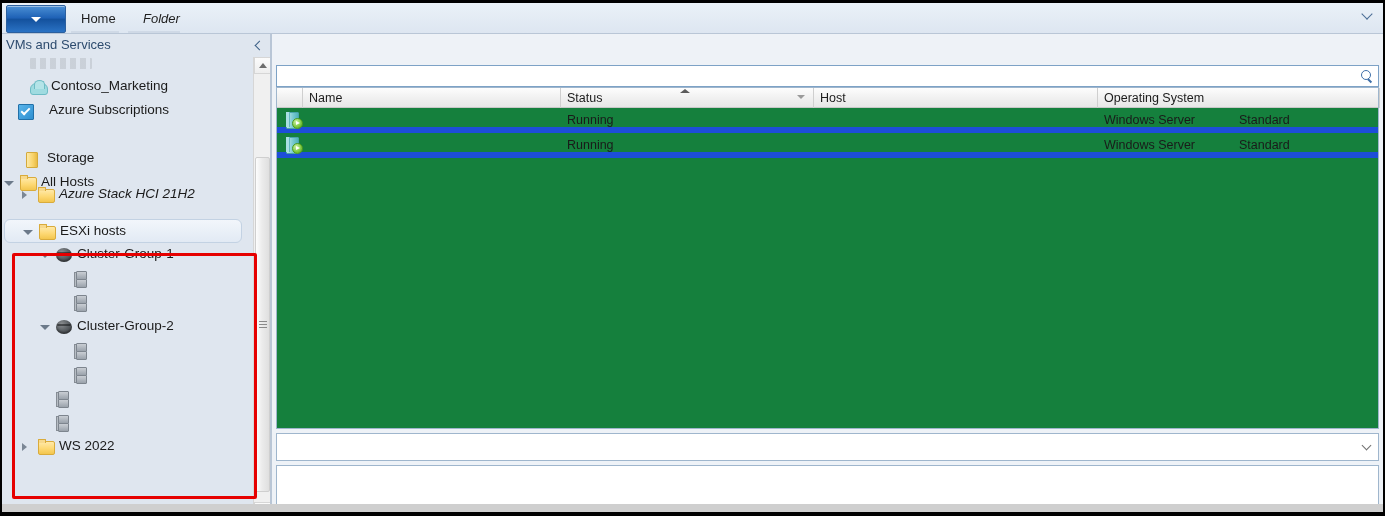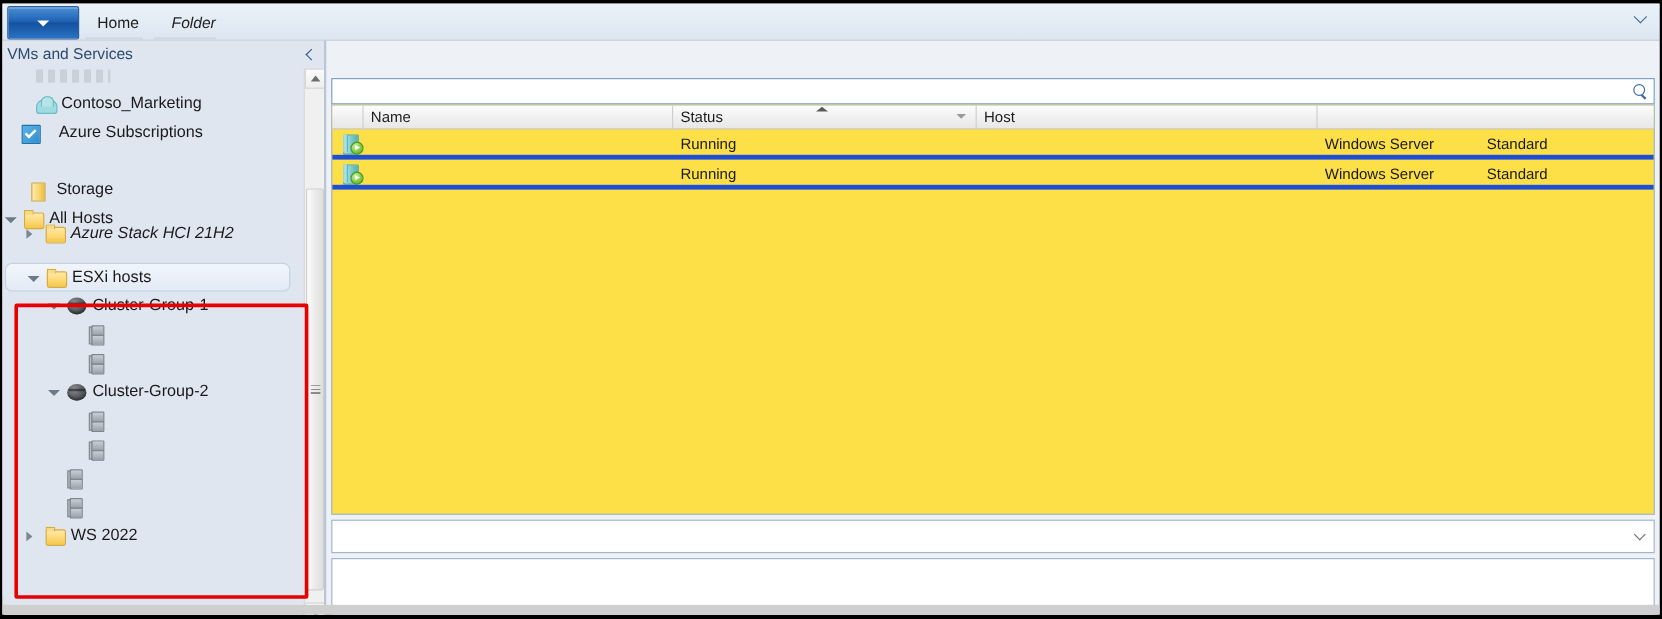--- a/index.html
+++ b/index.html
@@ -232,21 +232,21 @@
     position:absolute;left:1px;top:1px;width:8px;height:8px;
     border:1.6px solid #3f6fa8;border-radius:50%;
   }
   .search-ico .hdl{
     position:absolute;left:8px;top:9px;width:5px;height:1.6px;background:#3f6fa8;
     transform:rotate(45deg);transform-origin:left center;
   }
 
   .grid{
     position:absolute;left:4px;top:53px;right:4px;bottom:90px;
-    background:#fde047;border:1px solid #9fb6cd;box-sizing:border-box;
+    background:#15803d;border:1px solid #9fb6cd;box-sizing:border-box;
   }
   .ghead{
     position:absolute;left:0;top:0;right:0;height:20px;
     background:linear-gradient(to bottom,#fdfdfd 0%,#f1f1f1 50%,#e7e7e7 100%);
     border-bottom:1px solid #c8c8c8;box-sizing:border-box;
   }
   .hcell{
     position:absolute;top:0;height:20px;line-height:20px;
     font-size:12.5px;color:#1c1c1c;box-sizing:border-box;
     border-right:1px solid #cfcfcf;padding-left:6px;cursor:pointer;white-space:nowrap;
@@ -256,21 +256,21 @@
     border-left:5px solid transparent;border-right:5px solid transparent;
     border-bottom:4px solid #5b5b5b;
   }
   .hdrop{
     position:absolute;top:7px;width:0;height:0;
     border-left:4px solid transparent;border-right:4px solid transparent;
     border-top:4px solid #9a9a9a;cursor:pointer;
   }
   .grow{
     position:absolute;left:0;right:0;height:25px;
-    border-bottom:4px solid #1d4ed8;box-sizing:border-box;cursor:pointer;
+    border-bottom:6px solid #1d4ed8;box-sizing:border-box;cursor:pointer;
   }
   .gcell{
     position:absolute;top:0;height:25px;line-height:25px;font-size:12.5px;color:#1a1a1a;
     white-space:nowrap;
   }
   .vm-ico{position:absolute;left:9px;top:4px;width:17px;height:17px;}
   .vm-ico .body{
     position:absolute;left:0;top:0;width:11px;height:15px;
     background:linear-gradient(to right,#bfe8ea 0%,#77c9cf 55%,#4fb3bb 100%);
     border:1px solid #4aa3ab;border-radius:1px;
@@ -411,20 +411,21 @@
           <span class="hdl"></span>
       </span>
     </div>
 
     <div class="grid">
       <div class="ghead" id="grid-head">
           <div class="hcell" style="left: 0px; width: 26px;"><span></span></div>
           <div class="hcell" style="left: 26px; width: 258px;"><span>Name</span></div>
           <div class="hcell" style="left: 284px; width: 253px;"><span>Status</span><span class="sort-asc" style="left: 119px;"></span><span class="hdrop" style="right: 8px;"></span></div>
           <div class="hcell" style="left: 537px; width: 284px;"><span>Host</span></div>
+          <div class="hcell" style="left: 821px; width: 282px;"><span>Operating System</span></div>
         </div>
       <div id="grid-body">
           <div class="grow" style="top: 20px;">
             <span class="vm-ico">
               <span class="body"></span>
               <span class="side"></span>
               <span class="play"></span>
             </span>
             <span class="gcell" style="left: 32px; width: 248px;"></span>
             <span class="gcell" style="left: 290px; width: 243px;">Running</span>

